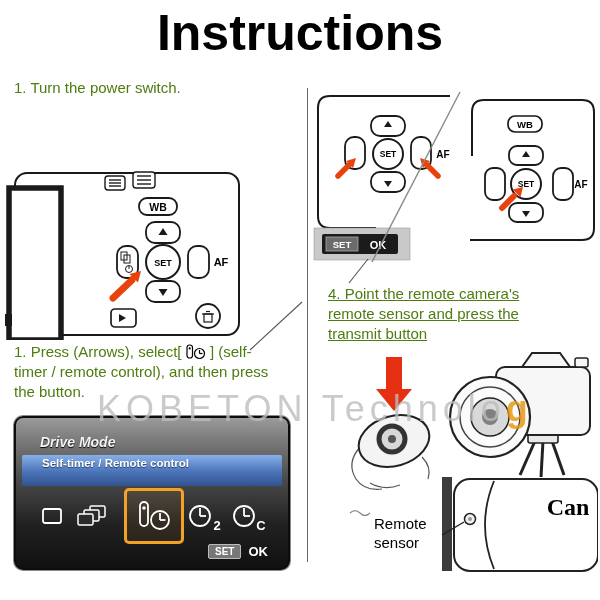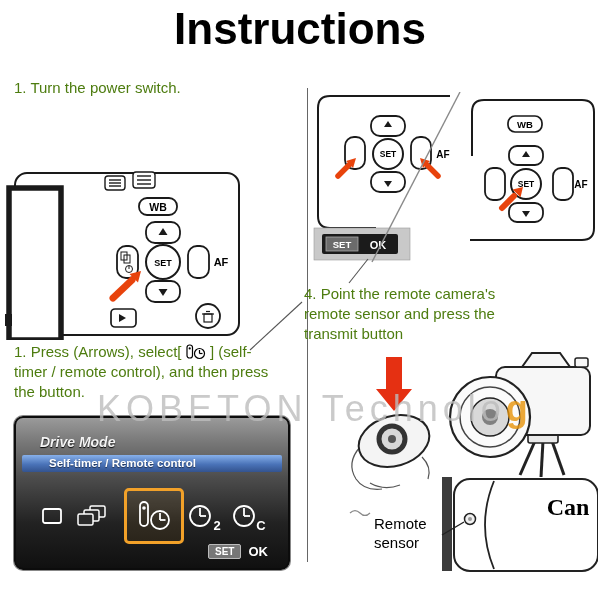--- a/index.html
+++ b/index.html
@@ -1,26 +1,26 @@
 <!DOCTYPE html>
 <html><head>
 <meta charset="utf-8">
 <style>
   html,body { margin:0; padding:0; background:#fff; }
   .page { position:relative; width:600px; height:600px; background:#fff; overflow:hidden;
           font-family:"Liberation Sans",sans-serif; color:#000; }
 
   .title { position:absolute; top:4px; left:0; width:100%; text-align:center;
-           font-size:44px; font-weight:900; letter-spacing:0px; color:#000; margin:0; }
+           font-size:50px; font-weight:900; letter-spacing:0px; color:#000; margin:0; }
 
   .step { position:absolute; font-size:15px; line-height:20px; color:#4d7c0f; }
   #step1 { left:14px; top:78px;  width:290px; }
   #step2 { left:14px; top:102px; width:242px; }
   #step3 { left:14px; top:342px; width:262px; }
-  #step4 { left:304px; top:284px; width:214px; }
+  #step4 { left:328px; top:284px; width:214px;text-decoration:underline; }
   .nw { white-space:nowrap; }
   .ti { display:inline-block; vertical-align:-3px; }
 
   .divider { position:absolute; left:307px; top:88px; width:1px; height:474px; background:#666; }
 
   #dial-left   { position:absolute; left:5px;   top:168px; width:240px; height:172px; }
   #dial-right  { position:absolute; left:312px; top:92px;  width:286px; height:172px; }
   #remote-illus{ position:absolute; left:330px; top:345px; width:268px; height:228px; }
 
   svg text { font-family:"Liberation Sans",sans-serif; font-weight:700; fill:#000; }
@@ -28,23 +28,23 @@
   svg text.plain { font-weight:400; font-size:15px; fill:#000; }
   svg text.canon { font-family:"Liberation Serif",serif; font-weight:700; font-size:24px; fill:#000; }
 
   
   .lcd { position:absolute; left:14px; top:416px; width:272px; height:150px;
          border:2px solid #0c0c0c; border-radius:9px;
          background:linear-gradient(180deg,#9a9a9a 0%,#787878 16%,#4c4c4c 40%,#222 70%,#101010 100%);
          box-shadow:0 0 0 1px #888; }
   .lcd-title { position:absolute; left:24px; top:16px; font-size:14px; font-weight:bold;
                color:#f4f4f4; text-shadow:0 1px 1px #000;font-style:italic; }
-  .lcd-bar { position:absolute; left:6px; right:6px; top:37px; height:17px; border-radius:2px;
+  .lcd-bar { position:absolute; left:6px; right:6px; top:37px; height:31px; border-radius:2px;
              background:linear-gradient(180deg,#87b0ea 0%,#4a73b8 55%,#33538f 100%);
-             color:#fff; font-size:11.5px; font-weight:bold; line-height:17px; padding-left:27px;
+             color:#fff; font-size:11.5px; font-weight:bold; line-height:17px; padding-left:20px;
              text-shadow:0 1px 1px rgba(0,0,0,.55); box-sizing:border-box; }
   .lcd-icon { position:absolute; }
   .i1 { left:22px;  top:84px; }
   .i2 { left:58px;  top:84px; }
   .i4 { left:170px; top:84px; }
   .i5 { left:214px; top:84px; }
   .lcd-hl { position:absolute; left:108px; top:70px; width:54px; height:50px;
             border:3px solid #f2a129; border-radius:5px; background:rgba(242,161,41,.08);
             display:flex; align-items:center; justify-content:center; }
   .lcd-badge { position:absolute; left:192px; top:126px; display:flex; align-items:center; gap:7px; }

